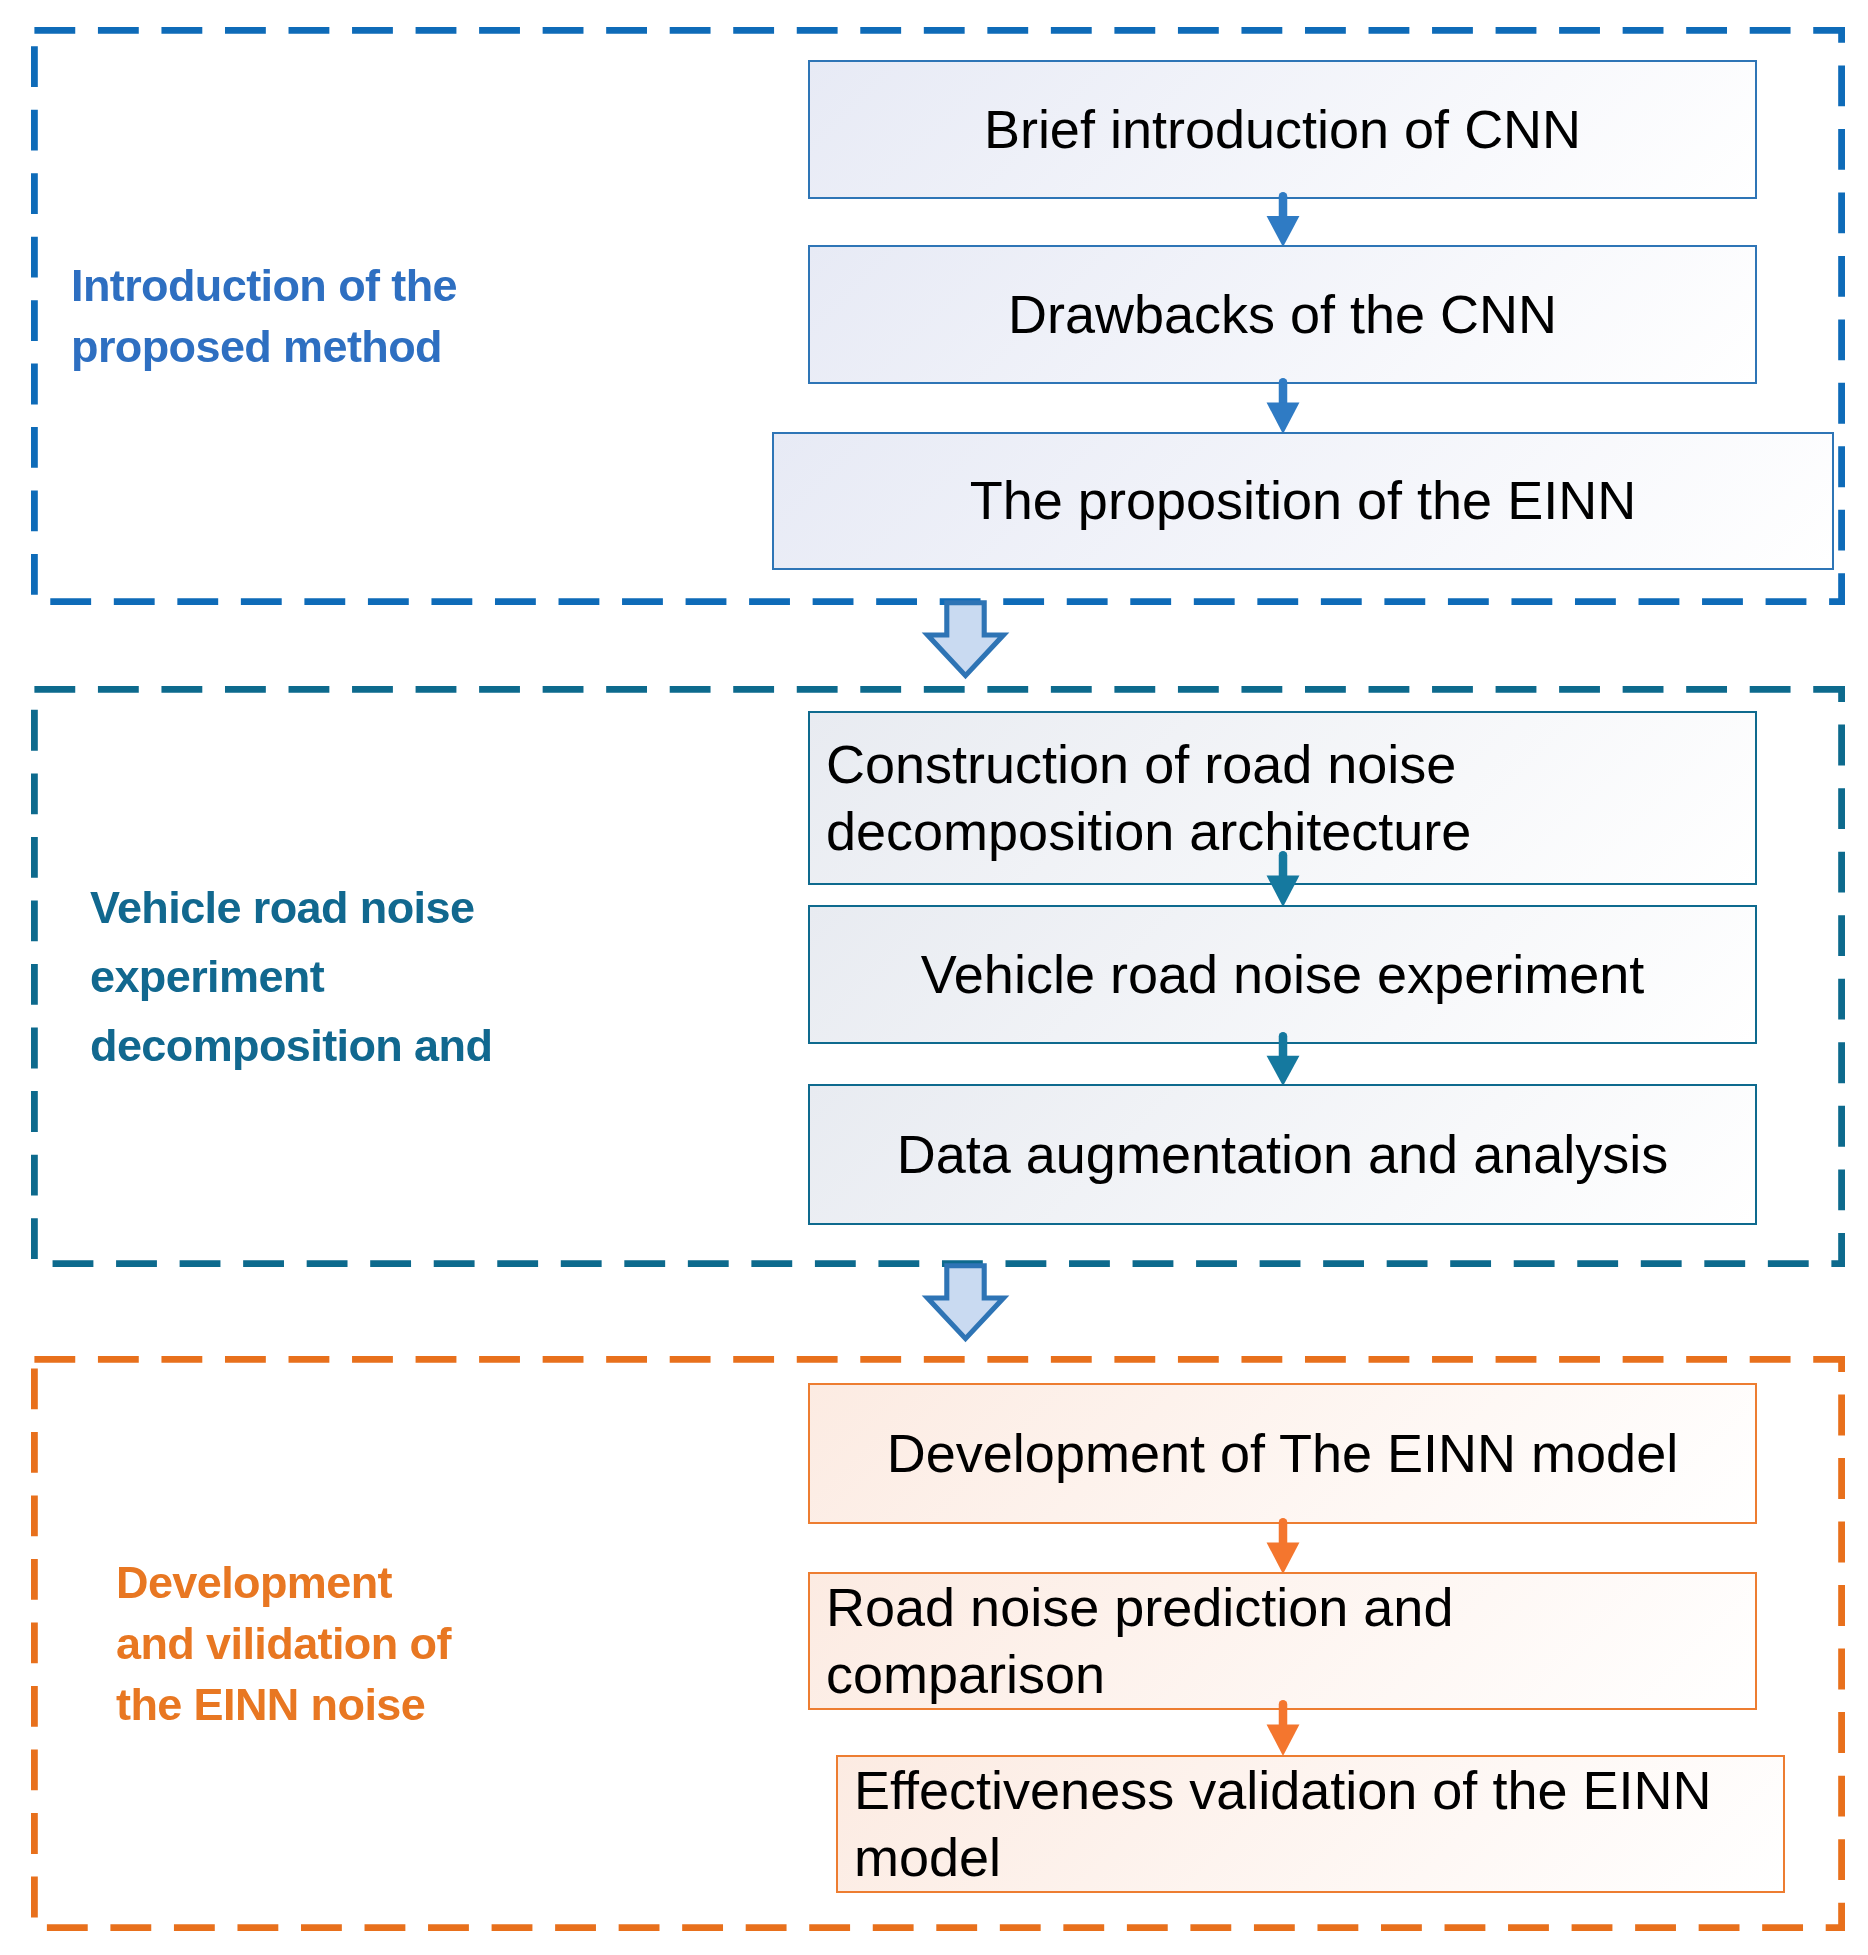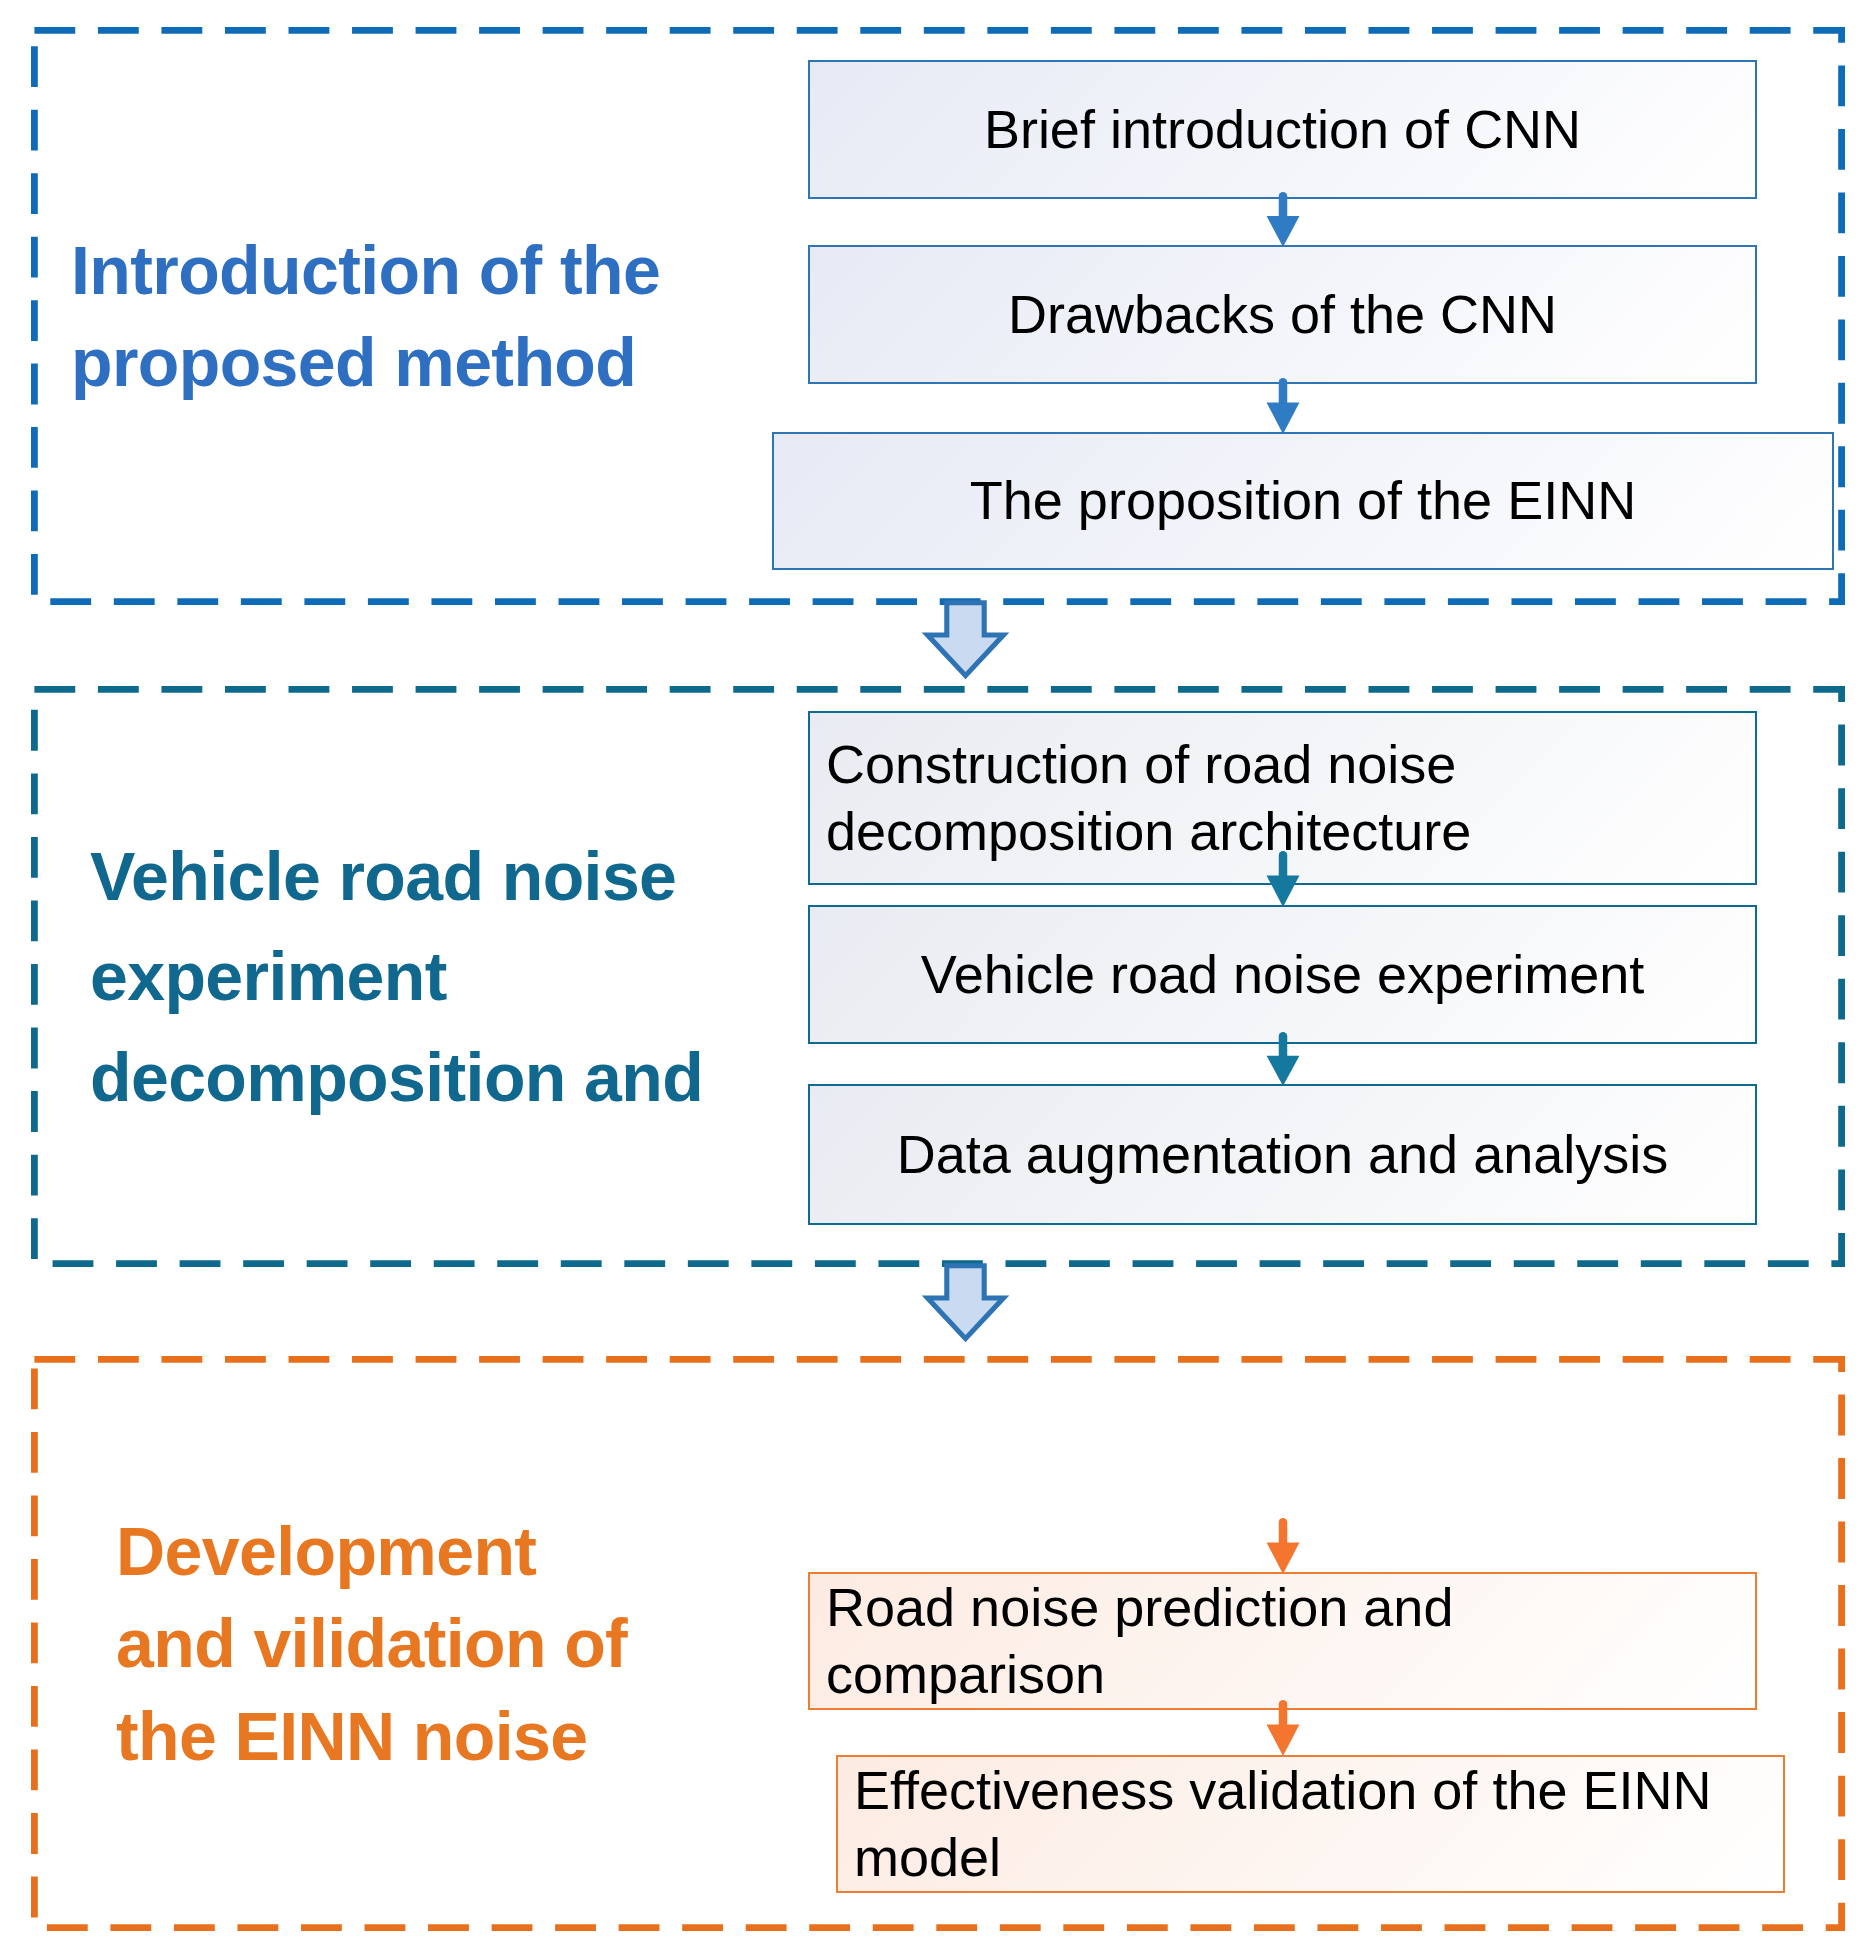--- a/index.html
+++ b/index.html
@@ -14,21 +14,21 @@
   
   .sect-border{position:absolute;}
   .sect-border rect{fill:none;stroke-width:12;stroke-dasharray:72 40;}
   .s1b rect{stroke:var(--s1-accent);}
   .s2b rect{stroke:var(--s2-accent);}
   .s3b rect{stroke:var(--s3-accent);}
   
   .label{
     position:absolute;
     display:flex;flex-direction:column;justify-content:center;
-    font-weight:bold;font-size:68px;line-height:1.36;
+    font-weight:bold;font-size:45px;line-height:1.36;
     letter-spacing:-0.6px;white-space:nowrap;
   }
   .s1l{color:var(--s1-label);}
   .s2l{color:var(--s2-label);gap:8px;}
   .s3l{color:var(--s3-label);}
   
   .box{
     position:absolute;box-sizing:border-box;
     display:flex;align-items:center;justify-content:center;
     text-align:left;
@@ -133,20 +133,23 @@
   <svg class="sect-border s3b" style="left:31px;top:1356px;width:1814px;height:575px" viewBox="0 0 3198 1014" preserveAspectRatio="none">
     <rect x="6" y="6" width="3186" height="1002"></rect>
   </svg>
 
   <div class="label s3l" style="left:116px;top:1356px;height:575px;width:681px">
     <span>Development</span>
     <span>and vilidation of</span>
     <span>the EINN noise</span>
   </div>
 
+  <div class="box bs3" style="left:808px;top:1383px;width:949px;height:141px">
+    <span>Development of The EINN model</span>
+  </div>
 
   <svg class="sarrow as3" style="left:1266px;top:1520px;width:34px;height:54px" viewBox="0 0 60 96" preserveAspectRatio="none">
     <line x1="30" y1="4" x2="30" y2="44"></line>
       <polygon points="1,40 59,40 30,96"></polygon>
   </svg>
 
   <div class="box bs3" style="left:808px;top:1572px;width:949px;height:138px">
     <span>Road noise prediction and comparison</span>
   </div>
 

